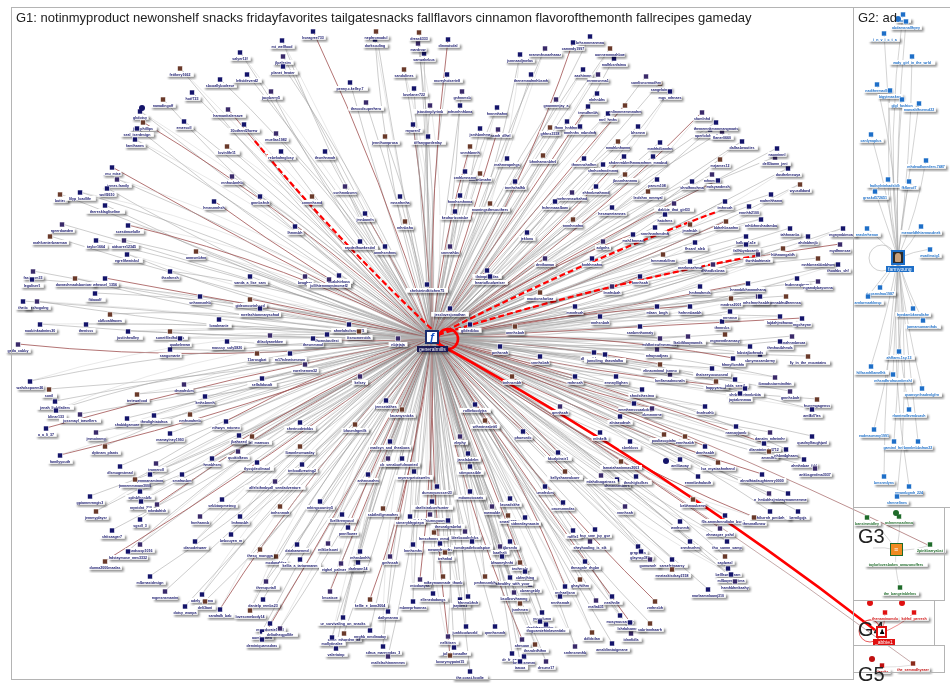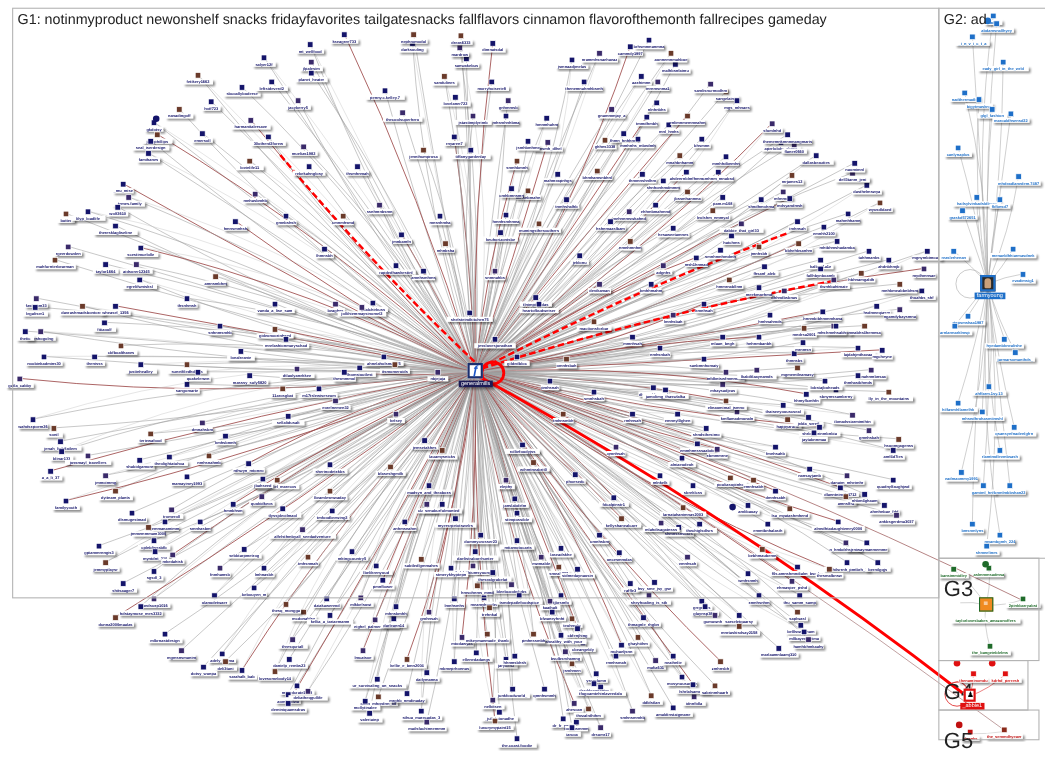--- a/index.html
+++ b/index.html
@@ -3173,21 +3173,21 @@
       <circle cx="898" cy="19" r="3" fill="#1e6fc8"></circle>
       <circle cx="896" cy="513" r="3" fill="#1f6b2a"></circle>
       <circle cx="870" cy="603" r="3" fill="#e01010"></circle>
       <circle cx="902" cy="603" r="3" fill="#e01010"></circle>
       <circle cx="872" cy="659" r="3" fill="#c01010"></circle>
       <circle cx="666" cy="461" r="3" fill="#14146a"></circle>
     </g>
 </svg>
 
 <div id="group-boxes">
-    <div class="group-box" style="left: 11px; top: 7px; width: 843px; height: 537px; padding-left: 48px;">
+    <div class="group-box" style="left: 11px; top: 7px; width: 843px; height: 673px; padding-left: 48px;">
       <div class="group-title">G1: notinmyproduct newonshelf snacks fridayfavorites tailgatesnacks fallflavors cinnamon flavorofthemonth fallrecipes gameday</div>
     </div>
     <div class="group-box" style="left: 853px; top: 7px; width: 116px; height: 501px;">
       <div class="group-title">G2: ad</div>
     </div>
     <div class="group-box" style="left: 853px; top: 507px; width: 92px; height: 94px;">
       <div class="group-title g-title-big">G3</div>
     </div>
     <div class="group-box" style="left: 853px; top: 600px; width: 82px; height: 46px;">
       <div class="group-title g-title-big">G4</div>

